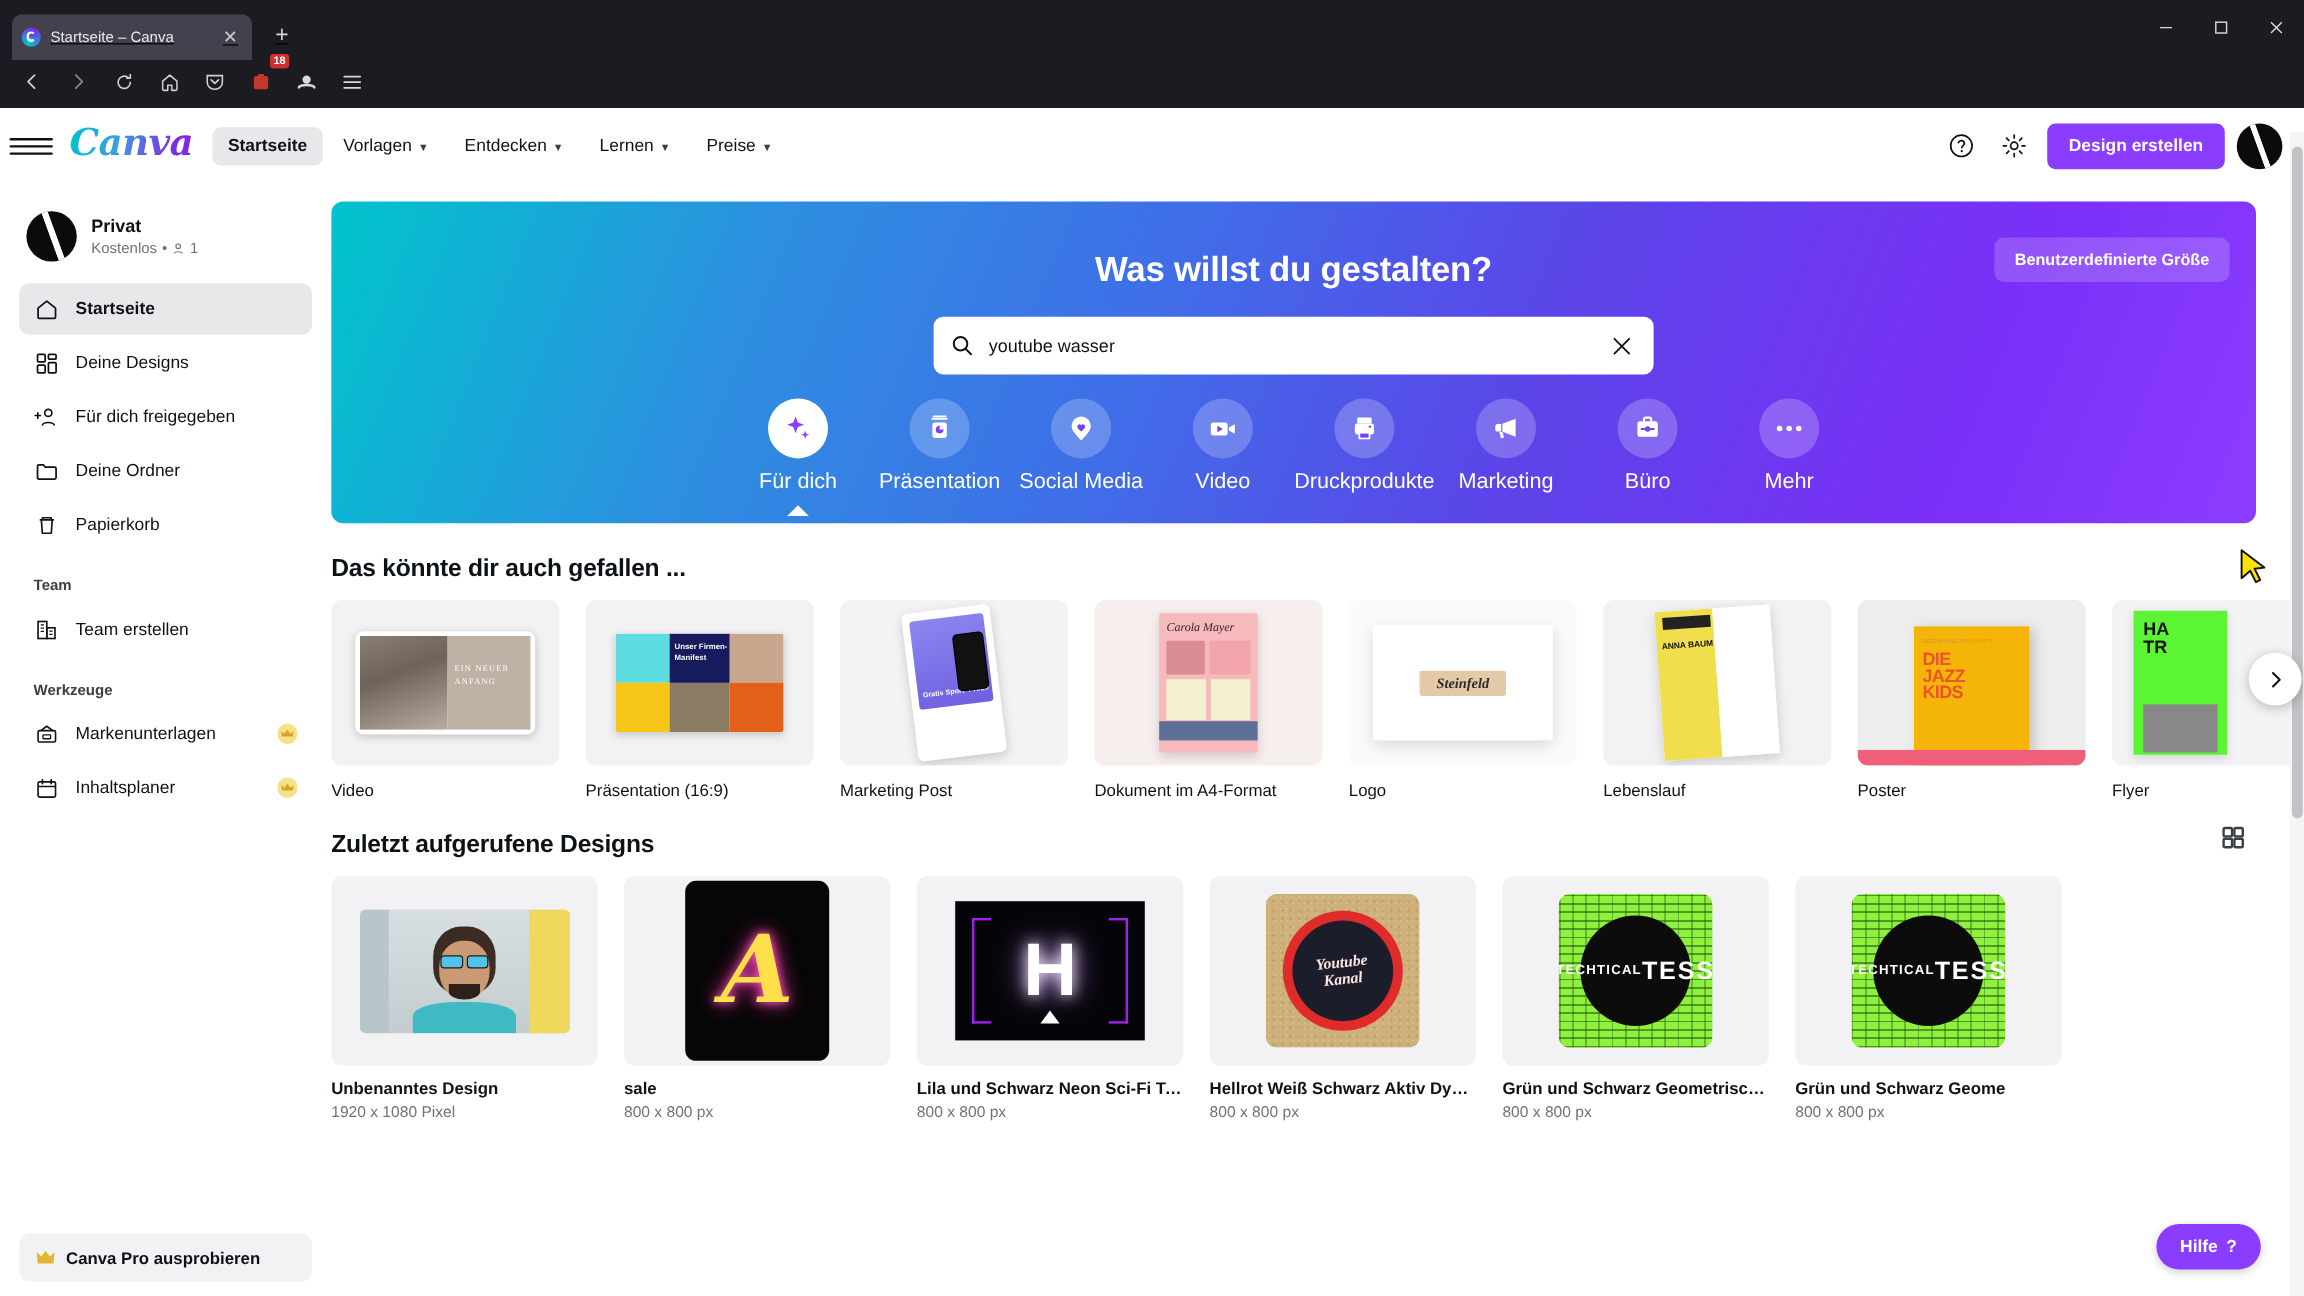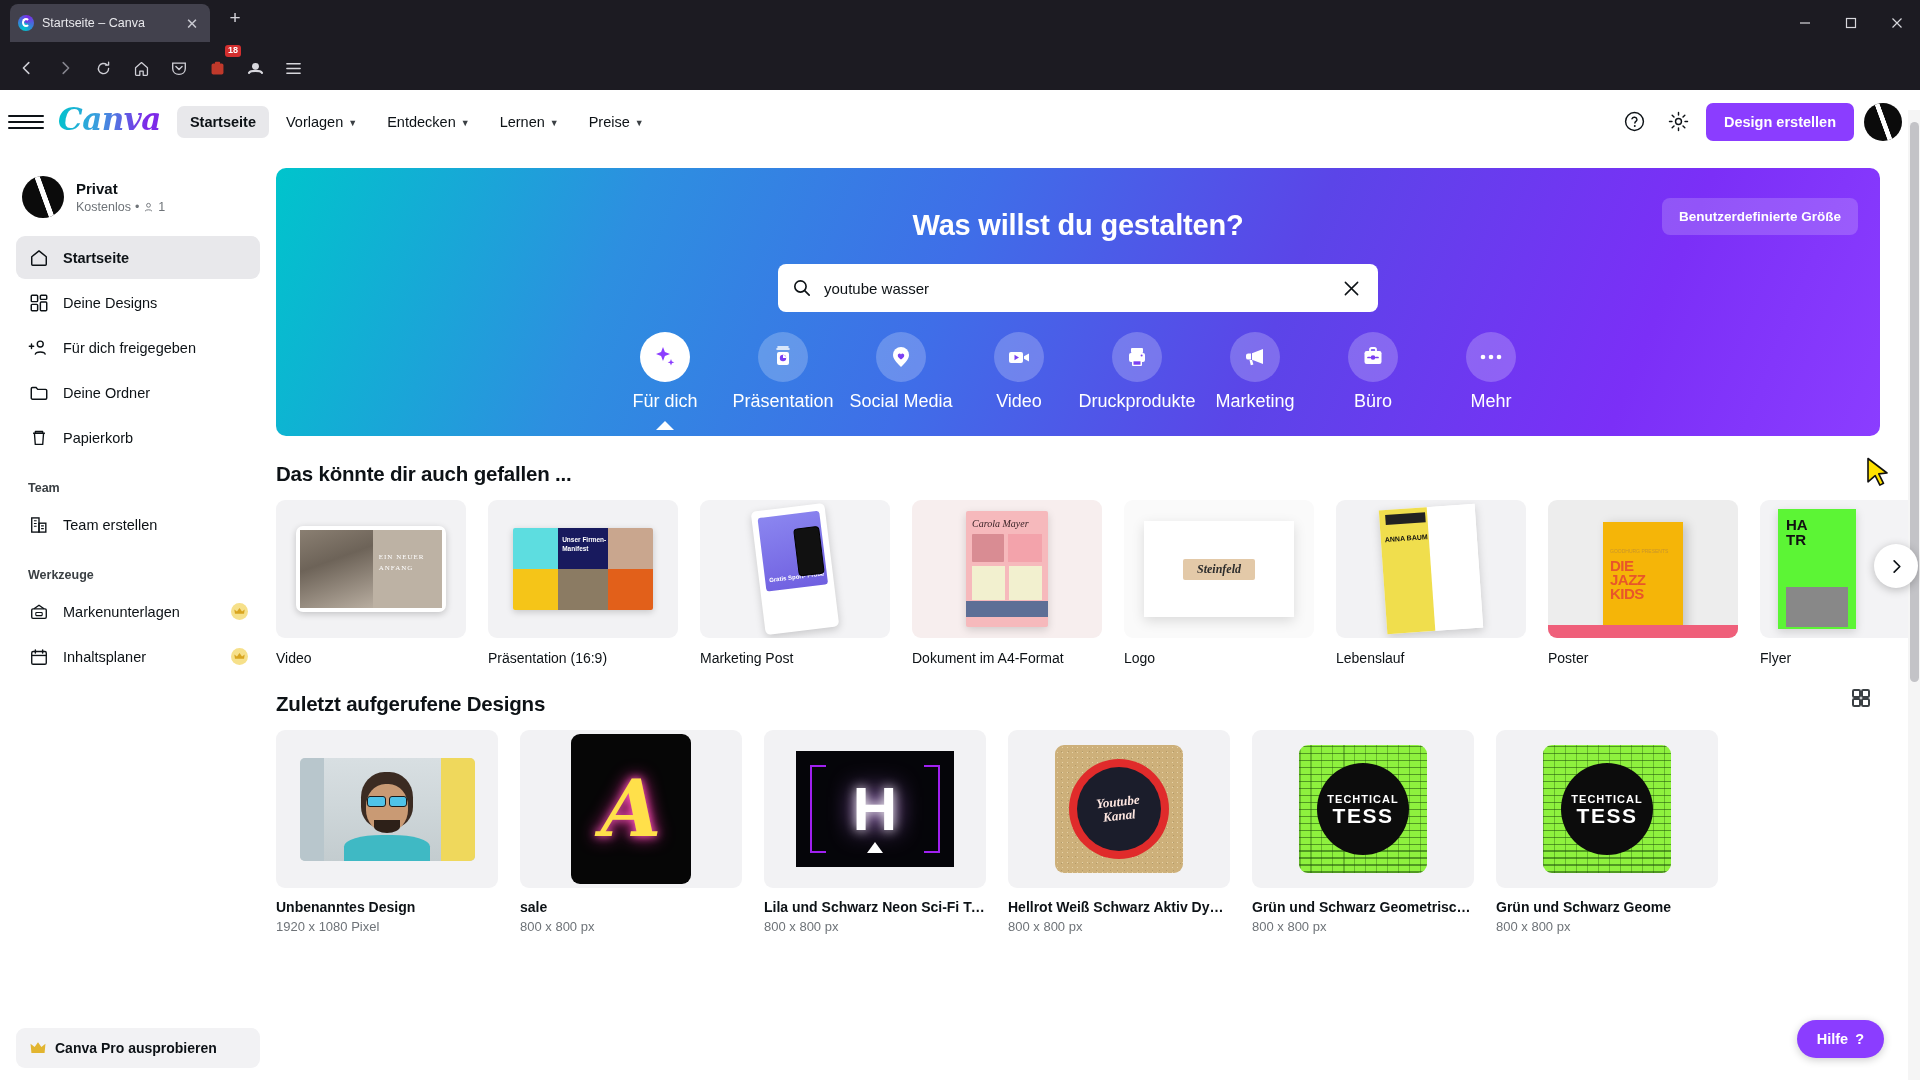--- a/index.html
+++ b/index.html
@@ -6,22 +6,22 @@
   html, body { width: 1920px; height: 1080px; overflow: hidden; }
   body {
     font-family: "Liberation Sans", sans-serif;
     background: #fff;
     -webkit-font-smoothing: antialiased;
   }
 
   
   #browser-chrome { background: #1c1b22; width: 1920px; }
   #tabstrip {
-    height: 46px; display: flex; 
-    padding: 0 0 0 10px; position: relative;
+    height: 46px; display: flex; align-items: flex-end;
+    padding: 0 0 0 10px; position: relative; text-decoration: underline;
   }
   .tab {
     height: 38px; width: 200px; background: #42414d; border-radius: 8px 8px 0 0;
     display: flex; align-items: center; padding: 0 8px; gap: 8px;
     position: relative; top: 4px;
   }
   .tab-favicon {
     width: 16px; height: 16px; border-radius: 50%;
     background: conic-gradient(from 200deg, #00c4cc, #7d2ae8, #00c4cc);
     flex: 0 0 16px; position: relative;
@@ -292,21 +292,21 @@
 
   .t-cv { background:#f2f2f4; display:flex;align-items:center;justify-content:center;}
   .t-cv .sheet{width:96px;height:124px;background:#fff;transform:rotate(-4deg);
     box-shadow:0 3px 10px rgba(0,0,0,.17);display:flex;}
   .t-cv .c1{flex:1;background:#f0de4d;position:relative;}
   .t-cv .c1::after{content:"ANNA BAUM";position:absolute;left:4px;top:26px;font-size:7px;font-weight:bold;color:#111;line-height:1.2;}
   .t-cv .c2{flex:1;background:#fff;}
   .t-cv .hdrbar{position:absolute;left:6px;top:5px;width:40px;height:10px;background:#222;}
 
   .t-poster { background:#ededed; display:flex;align-items:flex-end;justify-content:center;}
-  .t-poster .pst{width:80px;height:116px;background:#f5b508;padding:26px 7px;
+  .t-poster .pst{width:96px;height:116px;background:#f5b508;padding:10px 7px;
     box-shadow:4px 2px 10px rgba(0,0,0,.18);}
   .t-poster .pt{color:#e8562a;font-size:15px;font-weight:bold;line-height:0.95;letter-spacing:-0.5px;}
   .t-poster .ps{color:#c9962b;font-size:5px;margin-bottom:4px;line-height:1.3;}
   .t-poster .strip{position:absolute;left:0;right:0;bottom:0;height:13px;background:#ef5f7a;}
 
   .t-flyer { background:#f3f3f5; display:flex;align-items:center;justify-content:flex-start; padding-left:18px;}
   .t-flyer .fl{width:78px;height:120px;background:#5cf535;padding:8px;
     box-shadow:0 3px 9px rgba(0,0,0,.15);}
   .t-flyer .ft2{font-size:15px;font-weight:bold;color:#111;line-height:1;}
   .t-flyer .img{margin-top:40px;height:40px;background:#888;}
@@ -357,21 +357,21 @@
   .r-yt .txt{font-family:"Liberation Serif",serif;font-style:italic;font-weight:bold;
     font-size:13px;color:#fde6e0;text-align:center;line-height:1.1;transform:rotate(-6deg);}
 
   .r-tech{width:128px;height:128px;border-radius:9px;background:#8ef13e;
     display:flex;align-items:center;justify-content:center;position:relative;overflow:hidden;}
   .r-tech .circ{position:absolute;inset:0;
     background-image:
       repeating-linear-gradient(0deg, rgba(30,80,10,.55) 0 1.5px, transparent 1.5px 7px),
       repeating-linear-gradient(90deg, rgba(30,80,10,.35) 0 1.5px, transparent 1.5px 11px);}
   .r-tech .dot{width:92px;height:92px;border-radius:50%;background:#0c0c0c;z-index:2;
-    display:flex;flex-direction:column;align-items:center;justify-content:center;}
+    display:flex;flex-direction:row;align-items:center;justify-content:center;}
   .r-tech .l1{color:#fff;font-size:11px;font-weight:bold;letter-spacing:1px;}
   .r-tech .l2{color:#fff;font-size:21px;font-weight:bold;letter-spacing:1.5px;line-height:1;}
 
   
   #help-btn {
     position: absolute; right: 36px; bottom: 22px; background: #8b3dff; color: #fff;
     border: none; border-radius: 22px; padding: 11px 20px; font-size: 14.5px;
     font-weight: bold; cursor: pointer; display: flex; align-items: center; gap: 7px;
     z-index: 60; box-shadow: 0 2px 8px rgba(0,0,0,.2);
   }

